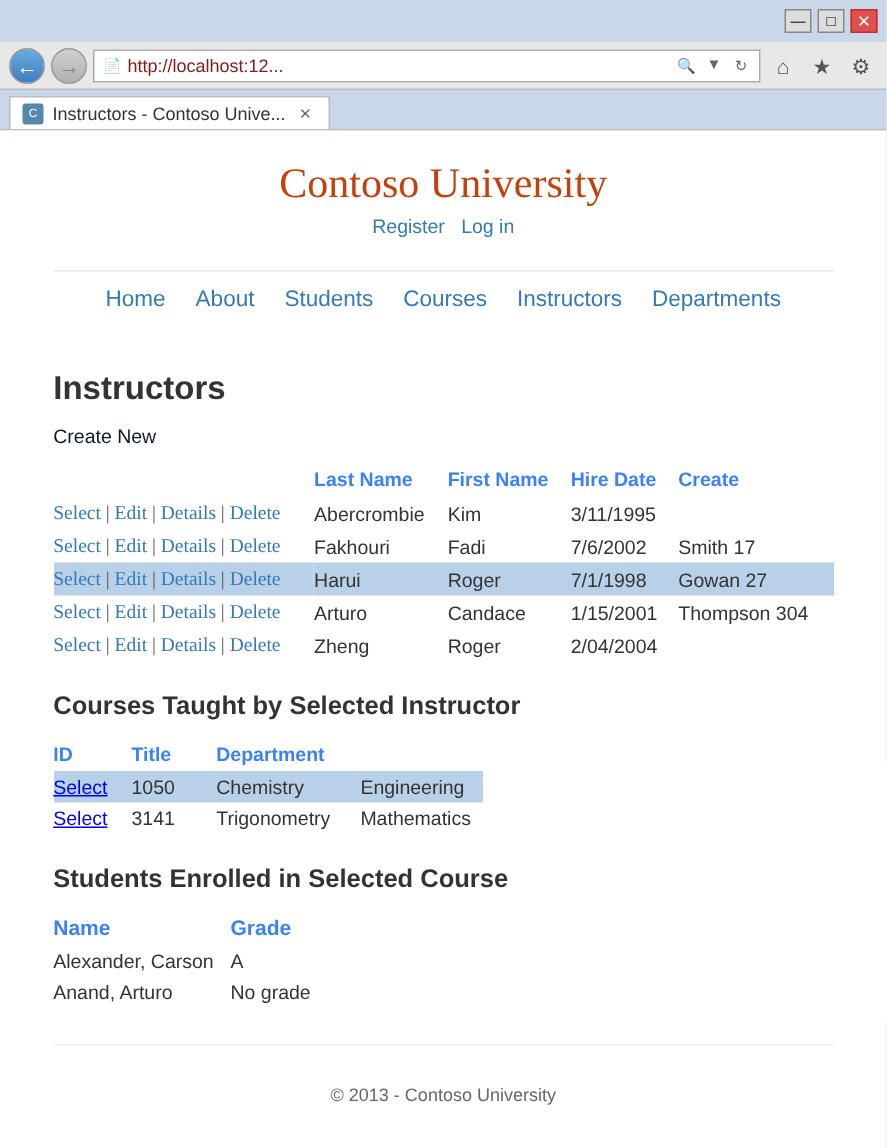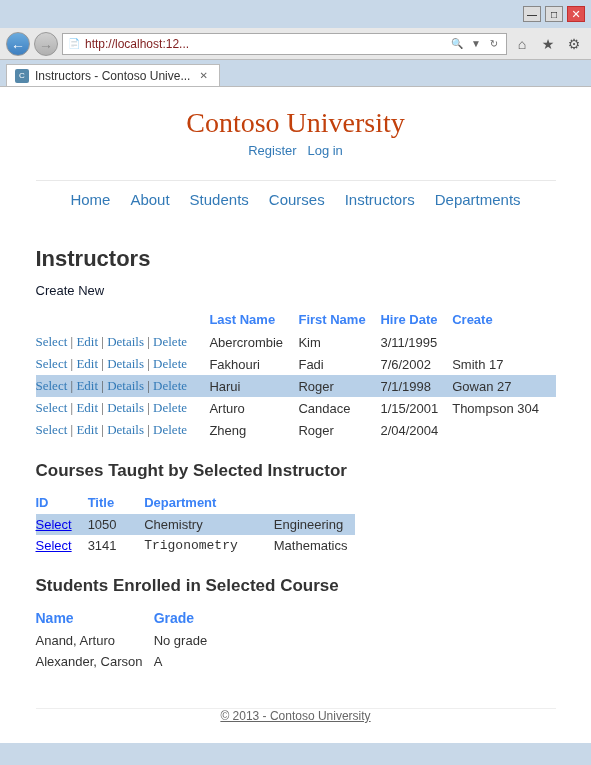--- a/index.html
+++ b/index.html
@@ -61,21 +61,21 @@
     .action-links a { color: #337ab7; text-decoration: none; font-size: 13px; }
     .sep { color: #555; font-size: 13px; }
 
     .section-heading { font-size: 17px; font-weight: bold; color: #333; margin-top: 20px; margin-bottom: 6px; }
     .students-name { font-weight: bold; font-size: 14px; }
     .students-grade { font-weight: bold; font-size: 14px; }
     td.name-col { font-size: 13px; }
     td.grade-col { font-size: 13px; }
 
     
-    .page-footer { text-align: center; padding: 0 0; font-size: 12px; color: #666; border-top: 1px solid #eee; margin-top: 36px; text-decoration: underline; }
+    .page-footer { text-align: center; padding: 26px 0; font-size: 12px; color: #666; border-top: 1px solid #eee; margin-top: 24px; }
   </style>
 </head>
 <body>
 
 <div class="browser-chrome">
 
   <div class="title-bar">
     <div class="title-bar-spacer"></div>
     <div class="title-bar-controls">
       <div class="title-bar-btn minimize">
@@ -220,43 +220,43 @@
         <tbody>
           <tr class="row-highlighted-course">
             <td style="padding-right:16px;"><a href="#">Select</a></td>
             <td>1050</td>
             <td style="padding-right:20px;">Chemistry</td>
             <td>Engineering</td>
           </tr>
           <tr>
             <td style="padding-right:16px;"><a href="#">Select</a></td>
             <td>3141</td>
-            <td style="padding-right:36px;font-family:Liberation Mono, monospace;">Trigonometry</td>
+            <td style="padding-right:20px;">Trigonometry</td>
             <td>Mathematics</td>
           </tr>
         </tbody>
       </table>
 
       
       <h2 class="section-heading">Students Enrolled in Selected Course</h2>
       <table style="width:auto;">
         <thead>
           <tr>
             <th class="students-name" style="padding-right:80px;">Name</th>
             <th class="students-grade">Grade</th>
           </tr>
         </thead>
         <tbody>
           <tr>
+            <td class="name-col">Alexander, Carson</td>
+            <td class="grade-col">A</td>
+          </tr>
+          <tr>
             <td class="name-col">Anand, Arturo</td>
             <td class="grade-col">No grade</td>
-          </tr>
-          <tr>
-            <td class="name-col">Alexander, Carson</td>
-            <td class="grade-col">A</td>
           </tr>
         </tbody>
       </table>
 
       
       <div class="page-footer">
         <span>© 2013 - Contoso University</span>
       </div>
 
     </div>

